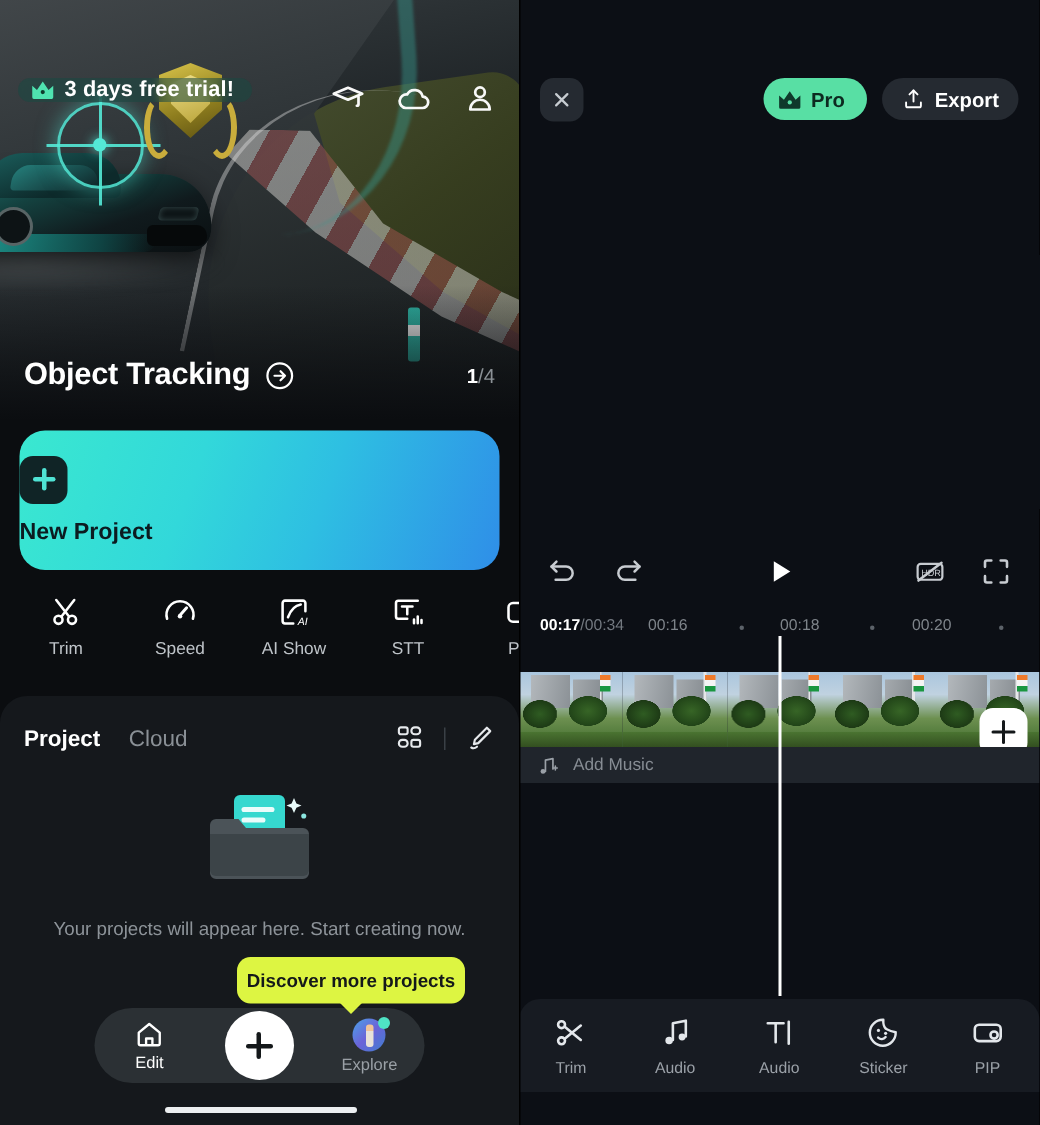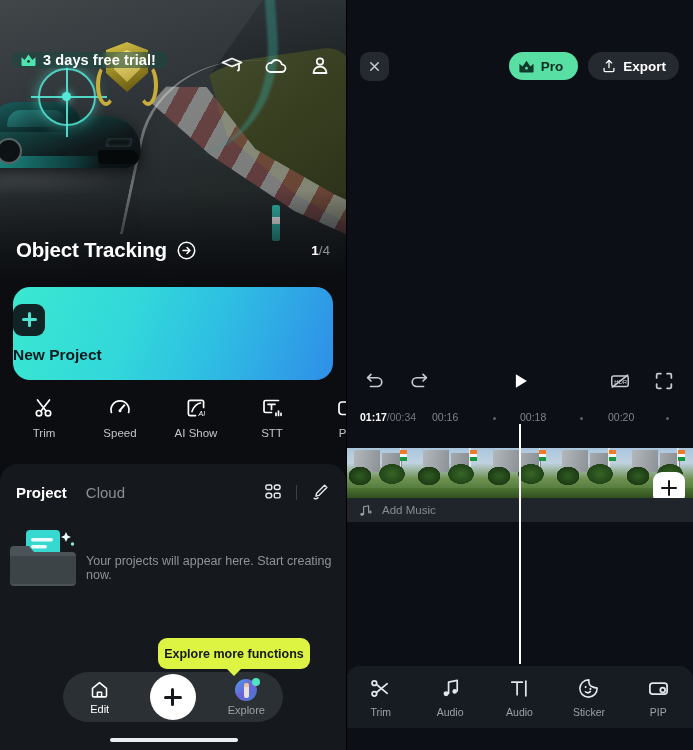--- a/index.html
+++ b/index.html
@@ -203,21 +203,21 @@
   }
   .pc-head { display:flex; align-items:center; padding:18px 16px 0 16px; }
   .tab { font-size:15px; font-weight:bold; color:#fff; }
   .tab.inactive { color:#8a9096; font-weight:normal; margin-left:19px; }
   .pc-actions { margin-left:auto; display:flex; align-items:center; gap:13px; }
   .pc-actions .ic { width:20px; height:20px; }
   .vdiv { width:1px; height:15px; background:#3a4046; }
 
   .empty {
     position:absolute; left:0; top:60px; width:100%;
-    display:flex; flex-direction:row; align-items:center;
+    display:flex; flex-direction:column; align-items:center;
   }
   .folder { width:86px; height:72px; position:relative; }
   .empty-text { margin-top:16px; font-size:12.5px; color:#8d9399; }
 
   .tooltip {
     position:absolute; left:158px; top:638px; width:152px; height:31px;
     background:#ddf542; border-radius:9px;
     display:flex; align-items:center; justify-content:center; z-index:20;
   }
   .tooltip span { font-size:12.5px; font-weight:bold; color:#14181a; }
@@ -542,21 +542,21 @@
           <path d="M10 32h66v24a4 4 0 0 1-4 4H14a4 4 0 0 1-4-4z" fill="#3c4448"></path>
           <path d="M66 8l1.6 3.6L71 13l-3.4 1.5L66 18l-1.6-3.5L61 13l3.4-1.4z" fill="#eafcfb"></path>
           <circle cx="72.5" cy="20" r="1.7" fill="#8ce6e0"></circle>
         </svg>
       </span>
       <span class="empty-text">Your projects will appear here. Start creating now.</span>
     </div>
   </div>
 
   <div class="tooltip">
-    <span>Explore more functions</span>
+    <span>Discover more projects</span>
   </div>
 
   <div class="bottom-nav">
     <div class="nav-item">
       <span>
         <svg viewBox="0 0 24 24" width="21" height="21" fill="none" stroke="#fff" stroke-width="1.8" stroke-linejoin="round">
           <path d="M4 10.8L12 4.2l8 6.6V19a1.4 1.4 0 0 1-1.4 1.4H5.4A1.4 1.4 0 0 1 4 19z"></path>
           <path d="M9.6 20.4v-5.2h4.8v5.2"></path>
         </svg>
       </span>
@@ -641,21 +641,21 @@
         <path d="M4 8.6V5.4A1.4 1.4 0 0 1 5.4 4h3.2"></path>
         <path d="M20 8.6V5.4A1.4 1.4 0 0 0 18.6 4h-3.2"></path>
         <path d="M4 15.4v3.2A1.4 1.4 0 0 0 5.4 20h3.2"></path>
         <path d="M20 15.4v3.2A1.4 1.4 0 0 1 18.6 20h-3.2"></path>
       </svg>
     </span>
   </div>
 
   <div class="ruler">
     <span class="cur">
-      <span>01:17</span><span class="tot">/</span><span class="tot">00:34</span>
+      <span>00:17</span><span class="tot">/</span><span class="tot">00:34</span>
     </span>
     <span class="tick" style="left:86px;">00:16</span>
     <span class="dot" style="left:147px;"></span>
 
     <span class="tick" style="left:174px;">00:18</span>
     <span class="dot" style="left:234px;"></span>
     <span class="tick" style="left:262px;">00:20</span>
     <span class="dot" style="left:320px;"></span>
   </div>
 

